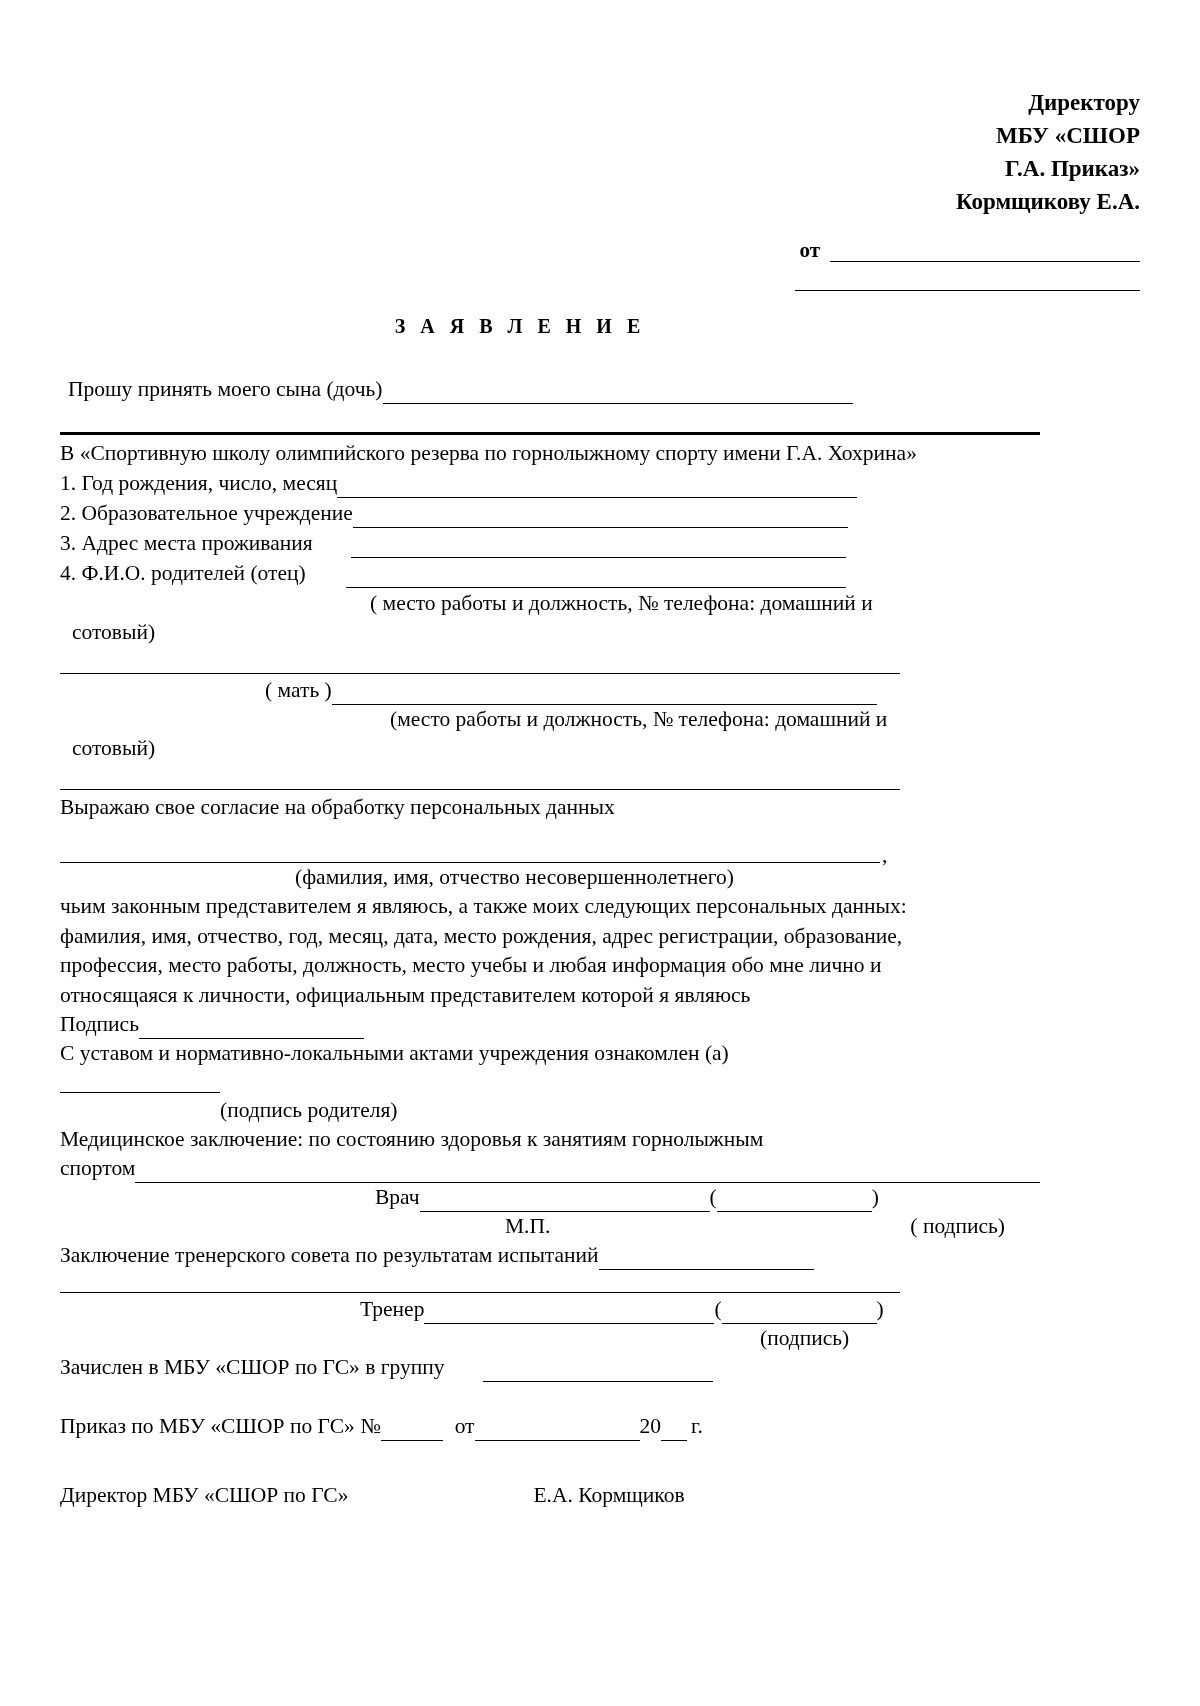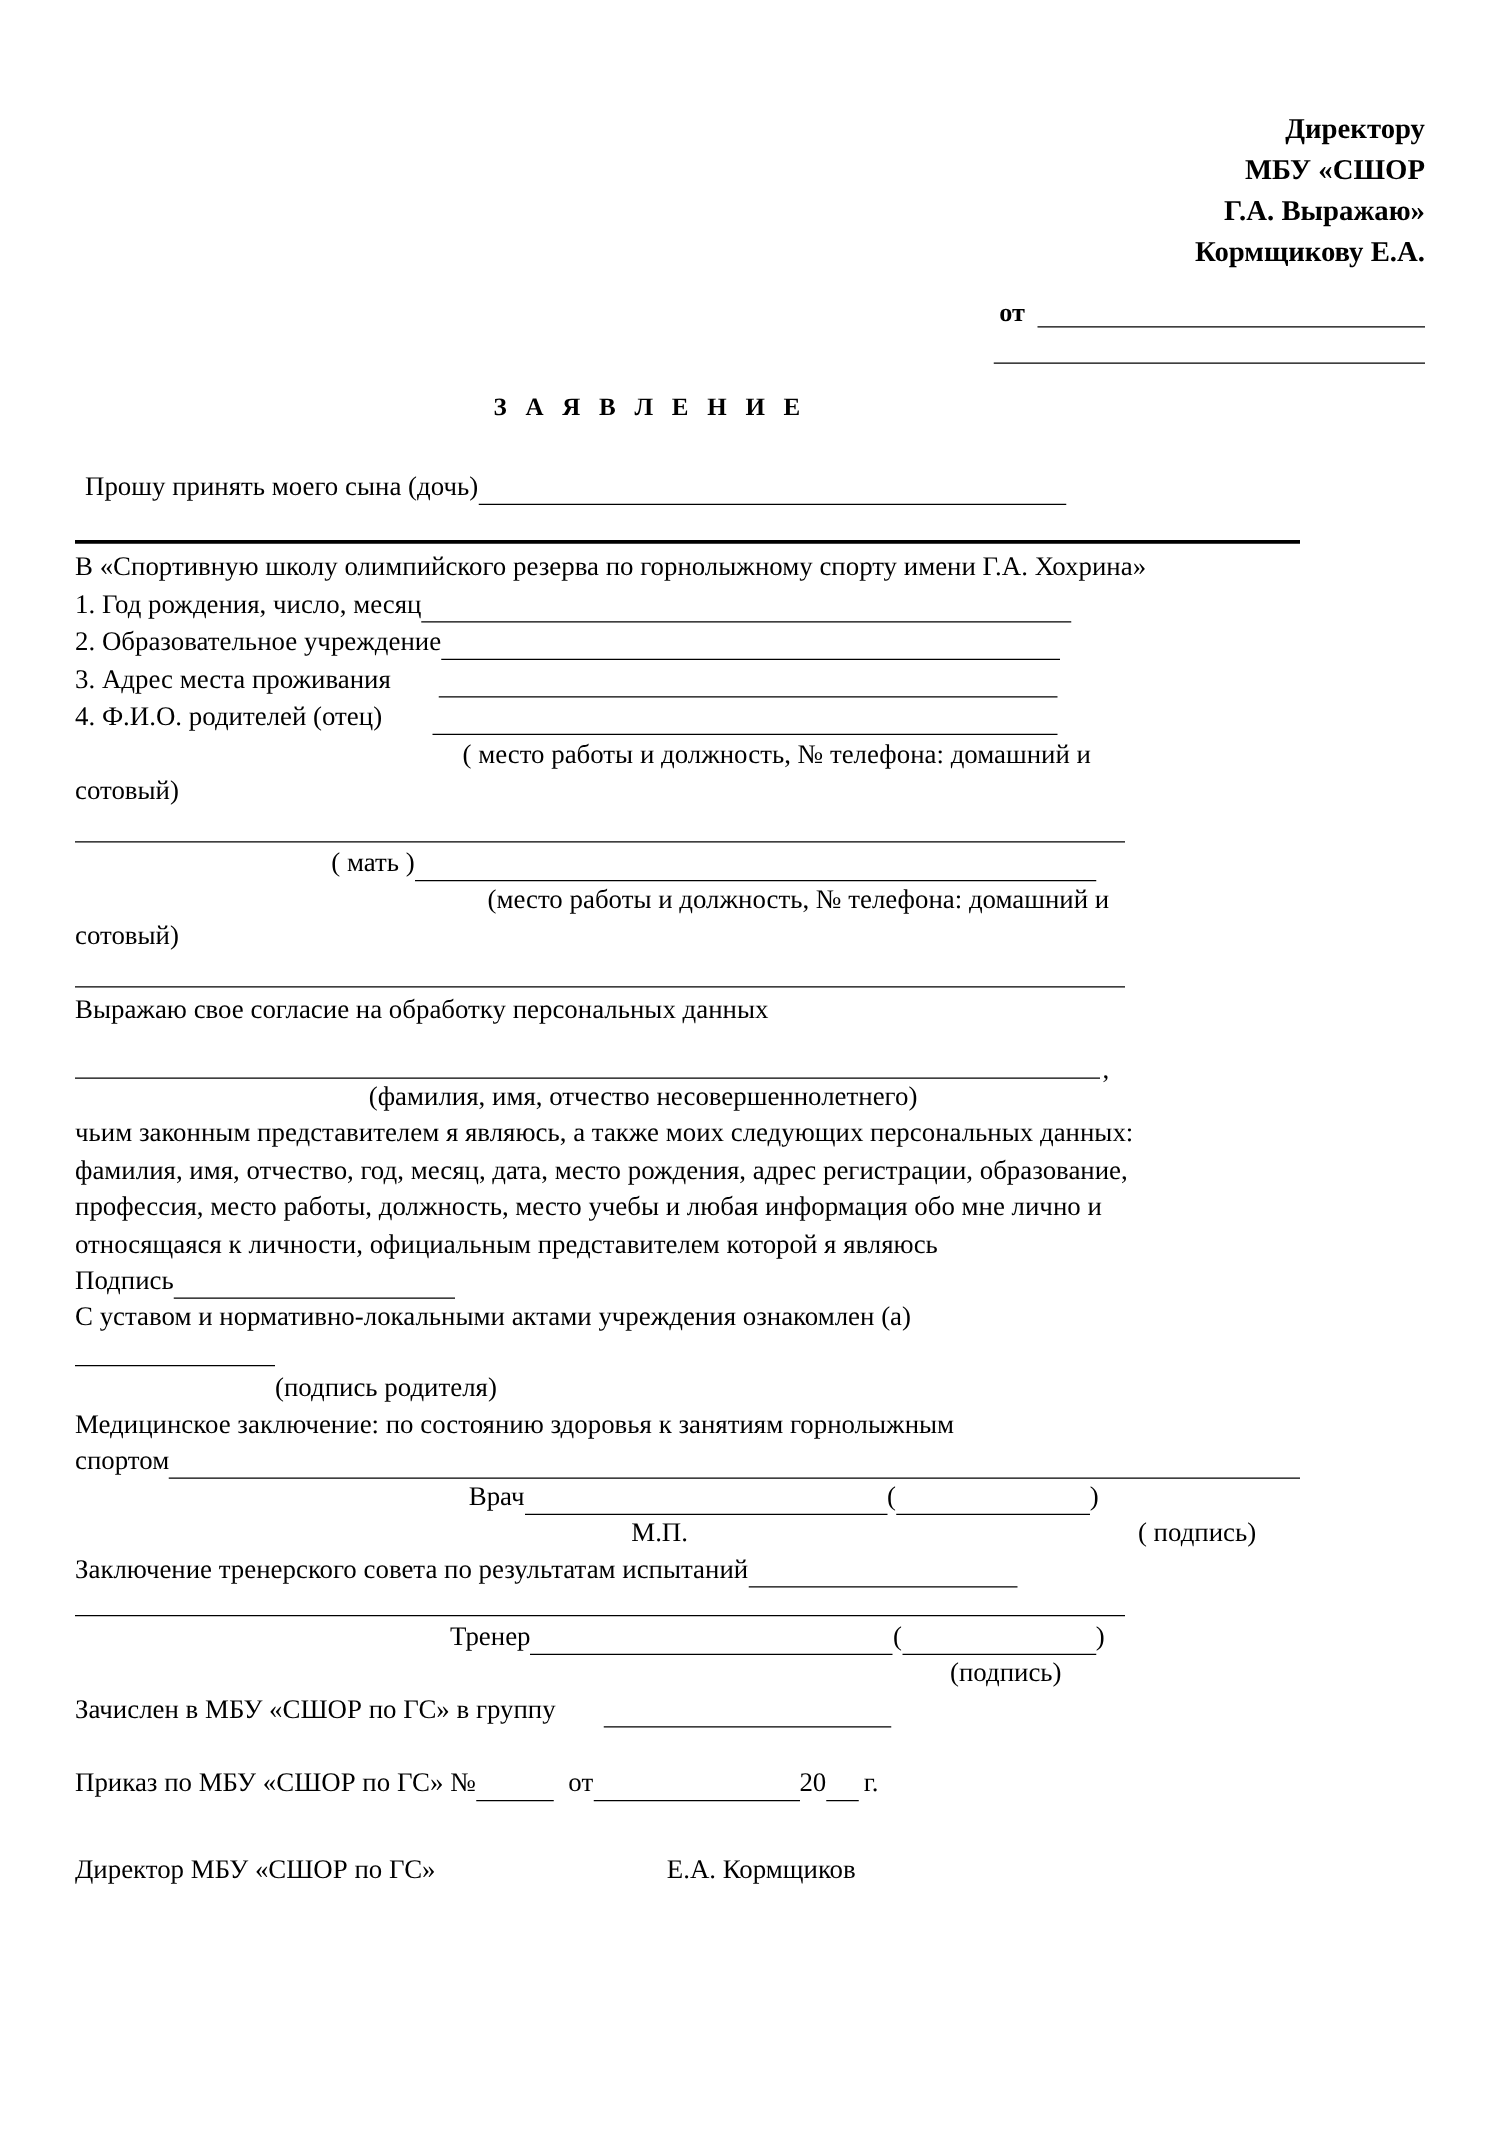--- a/index.html
+++ b/index.html
@@ -132,21 +132,21 @@
     height: 1.08em;
     border-bottom: 1.5px solid #000;
   }
   .num-line .pad { display: inline-block; }
 
   .hint {
     margin-left: 310px;
     white-space: nowrap;
   }
   .hint-cont {
-    margin-left: 0;
+    margin-left: 12px;
   }
 
   .long-rule {
     width: 840px;
     border-bottom: 1.6px solid #000;
     height: 0;
     margin-top: 26px;
     margin-bottom: 2px;
   }
 
@@ -342,21 +342,21 @@
   .director-row .right { margin-left: 185px; white-space: nowrap; }
 </style>
 </head>
 <body>
 
 <div class="page">
 
   <div class="addressee">
     <div>Директору</div>
     <div>МБУ «СШОР</div>
-    <div>Г.А. Выражаю»</div>
+    <div>Г.А. Приказ»</div>
     <div>Кормщикову Е.А.</div>
   </div>
 
   <div class="from-block">
     <div class="from-row">
       <span class="from-label">от</span>
       <span class="from-line"></span>
     </div>
     <div class="from-line2"></div>
   </div>

